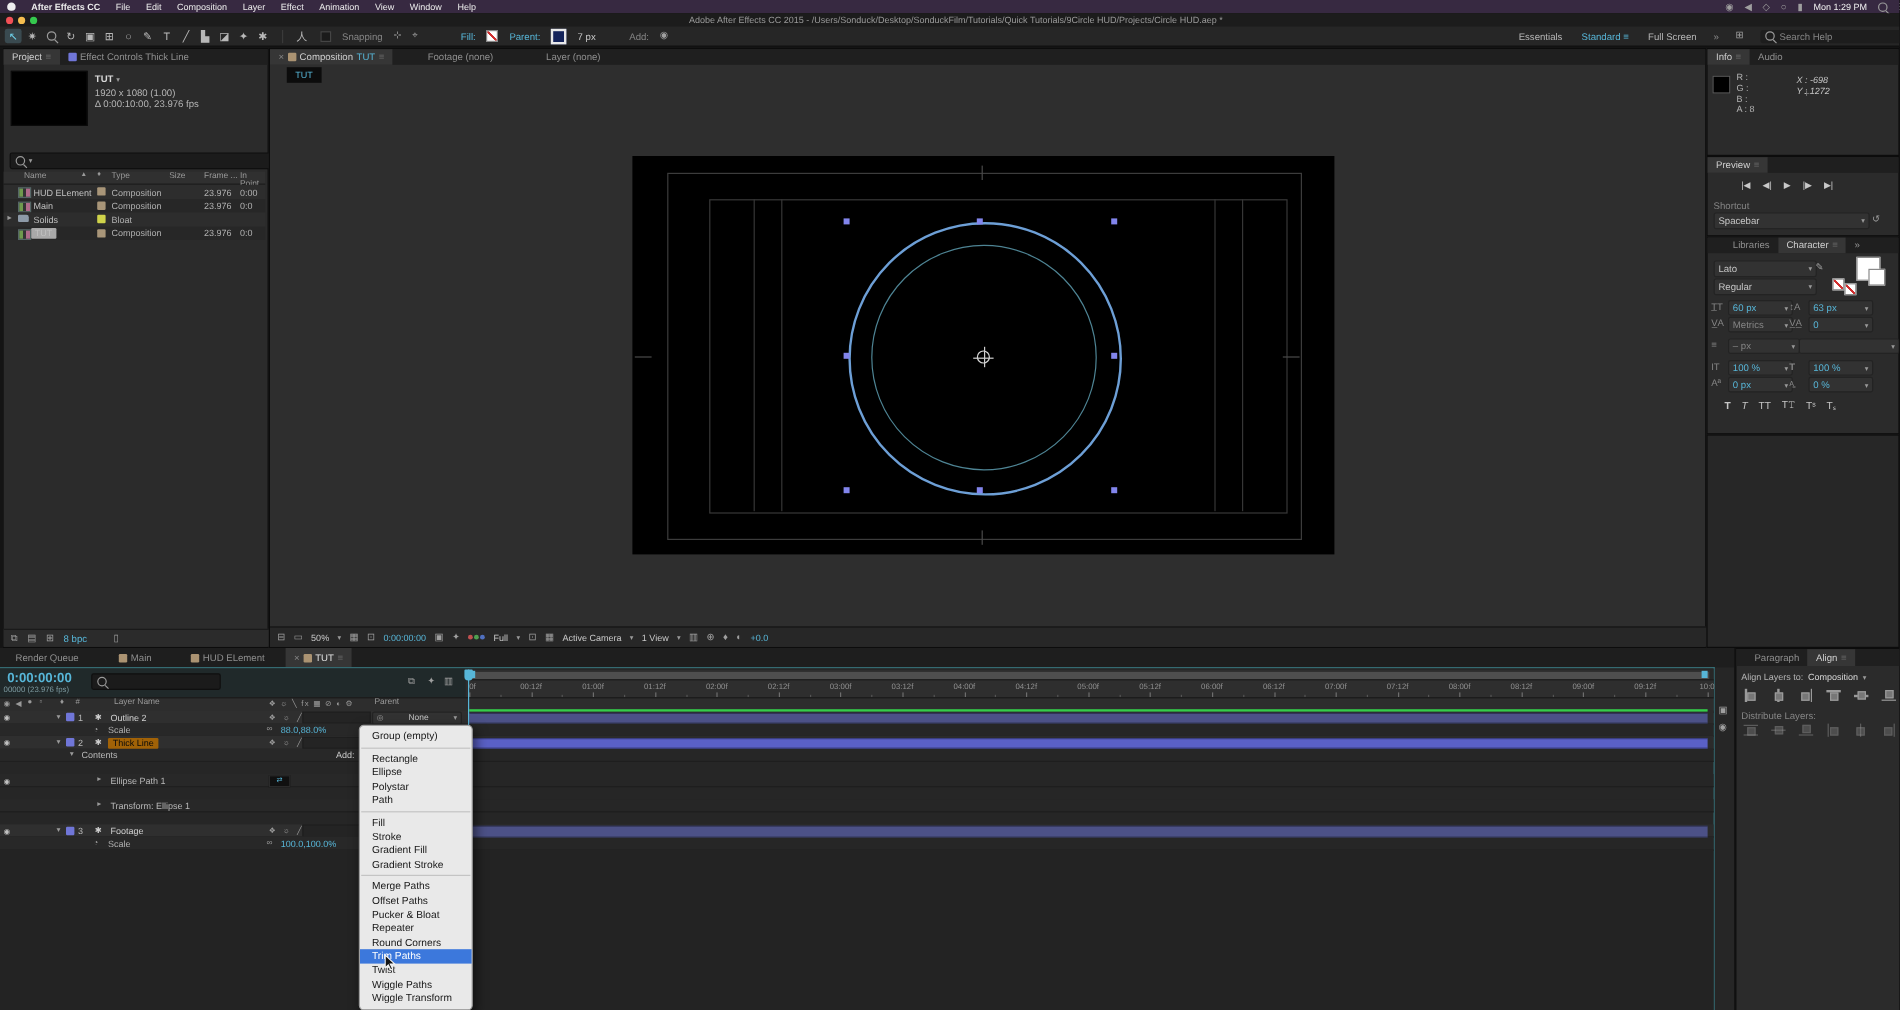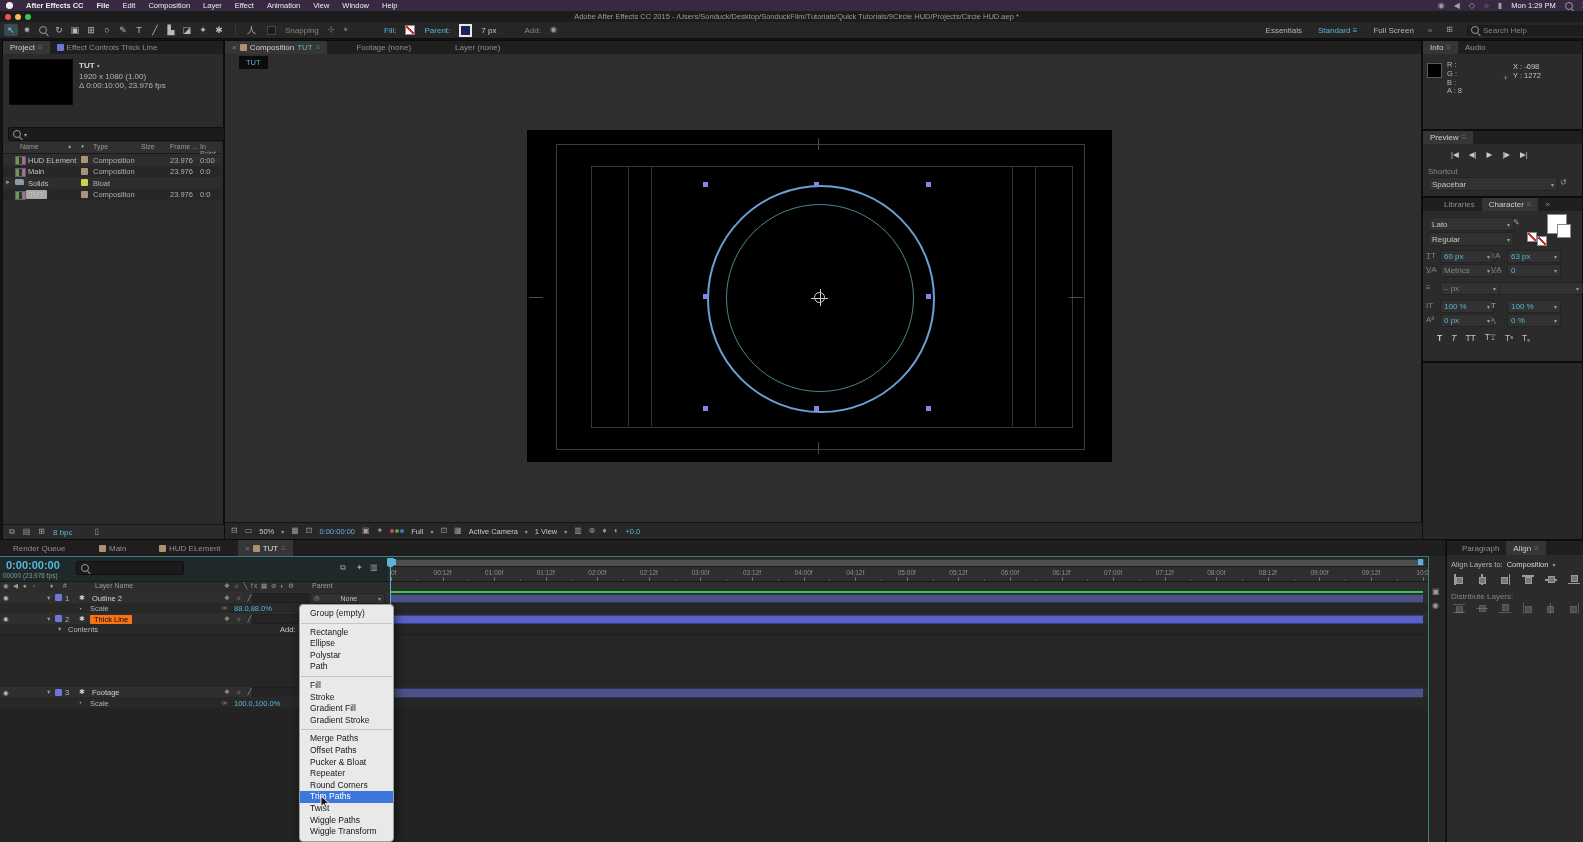--- a/index.html
+++ b/index.html
@@ -63,21 +63,21 @@
 </style>
 </head>
 <body>
 
 <div id="app">
 
   <div id="menubar" class="abs">
     <span style="width:7px;height:7px;background:#eee;border-radius:50% 50% 45% 45%;display:inline-block;"></span>
     <span id="mb-items" style="display:flex;gap:13px;">
         <div style="display: inline-block; white-space: nowrap; font-weight: bold;">After Effects CC</div>
-        <div style="display: inline-block; white-space: nowrap; font-weight: bold;">File</div>
+        <div style="display: inline-block; white-space: nowrap;">File</div>
         <div style="display: inline-block; white-space: nowrap;">Edit</div>
         <div style="display: inline-block; white-space: nowrap;">Composition</div>
         <div style="display: inline-block; white-space: nowrap;">Layer</div>
         <div style="display: inline-block; white-space: nowrap;">Effect</div>
         <div style="display: inline-block; white-space: nowrap;">Animation</div>
         <div style="display: inline-block; white-space: nowrap;">View</div>
         <div style="display: inline-block; white-space: nowrap;">Window</div>
         <div style="display: inline-block; white-space: nowrap;">Help</div>
       </span>
     <span style="margin-left:auto;display:flex;gap:9px;align-items:center;">
@@ -312,21 +312,21 @@
         </span>
     </div>
     <div class="abs" style="left:4px;top:22px;width:13px;height:13px;background:#000;border:1px solid #5a5a5a;"></div>
     <div class="abs" style="left:24px;top:20px;line-height:8.8px;font-size:7.5px;">
       <div>R :</div>
         <div>G :</div>
       <div>B :</div>
         <div>A : 8</div>
     </div>
     <span class="abs dim" style="left:80px;top:32px;font-size:9px;">+</span>
-    <div class="abs" style="left:90px;top:21px;line-height:9px;font-size:7.5px;color:#c6c6c6;">
+    <div class="abs" style="left:74px;top:21px;line-height:9px;font-size:7.5px;color:#c6c6c6;font-style:italic;">
       <div>X : -698</div>
         <div>Y : 1272</div>
     </div>
   </div>
 
   <div class="abs panel" style="left:1422px;top:130px;width:159px;height:65px;">
     <div class="tabbar">
         <span class="tab active">
           <span>Preview</span>
           <span class="dimmer">≡</span>
@@ -575,36 +575,52 @@
           <div class="tick-io" style="left: 391px;">I</div>
         </div>
         <div class="trow" style="top: 21px;">
           <div style="position: absolute; left: 0px; top: 0px; width: 390px; height: 100%; background: rgb(47, 47, 47); border-bottom: 1px solid rgb(31, 31, 31);"></div>
           <div style="position: absolute; left: 390px; top: 0px; width: 1038px; height: 100%; background: rgb(43, 43, 43); border-bottom: 1px solid rgb(30, 30, 30);"></div>
           <div style="position: absolute; left: 3px; top: 2px; font-size: 6.5px; color: rgb(192, 192, 192); z-index: 2;">◉</div>
           <div style="position: absolute; left: 46px; top: 2.5px; font-size: 5.5px; color: rgb(154, 154, 154); z-index: 2;">▼</div>
           <div style="position: absolute; left: 55px; top: 2px; width: 7px; height: 7px; border-radius: 1px; background: rgb(112, 118, 216); z-index: 2;"></div>
           <div style="position: absolute; left: 65px; top: 1.5px; font-size: 7.5px; color: rgb(184, 184, 184); z-index: 2;">2</div>
           <div style="position: absolute; left: 79px; top: 1.5px; font-size: 7px; color: rgb(207, 207, 207); z-index: 2;">✱</div>
-          <div style="position: absolute; top: 1.5px; font-size: 7.5px; white-space: nowrap; z-index: 2; background: #f97316; color: rgb(10, 10, 10); padding: 0px 4px; border-radius: 1px; left: 90px;">Thick Line</div>
+          <div style="position: absolute; top: 1.5px; font-size: 7.5px; white-space: nowrap; z-index: 2; background: #a16207; color: rgb(10, 10, 10); padding: 0px 4px; border-radius: 1px; left: 90px;">Thick Line</div>
           <div style="position: absolute; left: 224px; top: 1.5px; font-size: 6.5px; color: rgb(154, 154, 154); letter-spacing: 2px; z-index: 2;">❖ ☼ ╱</div>
           <div style="position: absolute; left: 252px; top: 0.5px; width: 55px; height: 8.5px; background: rgb(36, 36, 36); border: 1px solid rgb(30, 30, 30);"></div>
           <div class="select" style="position: absolute; left: 310px; top: 1px; width: 67px; height: 8.5px; z-index: 2; display: flex; align-items: center; justify-content: space-between; padding: 0px 3px;">
             <span style="color:#9a9a9a;font-size:6.5px;">◎</span>
             <span style="font-size:7px;">None</span>
             <span class="caret">▾</span>
           </div>
           <div style="position: absolute; left: 391px; top: 1.5px; width: 1032px; height: 7.5px; z-index: 2; background: rgb(90, 96, 198); border-top: 1px solid rgba(0, 0, 0, 0.35); border-bottom: 1px solid rgba(0, 0, 0, 0.35);"></div>
         </div>
         <div class="trow" style="top: 31.5px;">
           <div style="position: absolute; left: 0px; top: 0px; width: 390px; height: 100%; background: rgb(40, 40, 40); border-bottom: 1px solid rgb(31, 31, 31);"></div>
           <div style="position: absolute; left: 390px; top: 0px; width: 1038px; height: 100%; background: rgb(38, 38, 38); border-bottom: 1px solid rgb(30, 30, 30);"></div>
           <div style="position: absolute; left: 57px; top: 2.5px; font-size: 5.5px; color: rgb(154, 154, 154); z-index: 2;">▼</div>
           <div style="position: absolute; left: 68px; top: 1.5px; font-size: 7.5px; color: rgb(184, 184, 184); z-index: 2;">Contents</div>
           <div style="position: absolute; left: 280px; top: 1.5px; font-size: 7.5px; color: rgb(200, 200, 200); z-index: 2;">Add:</div>
+          <div class="tick-io" style="left: 391px;">I</div>
+        </div>
+        <div class="trow" style="top: 52.5px;">
+          <div style="position: absolute; left: 0px; top: 0px; width: 390px; height: 100%; background: rgb(40, 40, 40); border-bottom: 1px solid rgb(31, 31, 31);"></div>
+          <div style="position: absolute; left: 390px; top: 0px; width: 1038px; height: 100%; background: rgb(38, 38, 38); border-bottom: 1px solid rgb(30, 30, 30);"></div>
+          <div style="position: absolute; left: 3px; top: 2px; font-size: 6.5px; color: rgb(192, 192, 192); z-index: 2;">◉</div>
+          <div style="position: absolute; left: 80px; top: 2.5px; font-size: 5.5px; color: rgb(154, 154, 154); z-index: 2;">►</div>
+          <div style="position: absolute; left: 92px; top: 1.5px; font-size: 7.5px; color: rgb(184, 184, 184); z-index: 2;">Ellipse Path 1</div>
+          <div style="position: absolute; left: 224px; top: 1px; width: 16px; height: 8px; background: rgb(16, 16, 16); border: 1px solid rgb(42, 42, 42); color: rgb(87, 182, 216); font-size: 6px; text-align: center; line-height: 8px; z-index: 2;">⇄</div>
+          <div class="tick-io" style="left: 391px;">I</div>
+        </div>
+        <div class="trow" style="top: 73.5px;">
+          <div style="position: absolute; left: 0px; top: 0px; width: 390px; height: 100%; background: rgb(40, 40, 40); border-bottom: 1px solid rgb(31, 31, 31);"></div>
+          <div style="position: absolute; left: 390px; top: 0px; width: 1038px; height: 100%; background: rgb(38, 38, 38); border-bottom: 1px solid rgb(30, 30, 30);"></div>
+          <div style="position: absolute; left: 80px; top: 2.5px; font-size: 5.5px; color: rgb(154, 154, 154); z-index: 2;">►</div>
+          <div style="position: absolute; left: 92px; top: 1.5px; font-size: 7.5px; color: rgb(184, 184, 184); z-index: 2;">Transform: Ellipse 1</div>
           <div class="tick-io" style="left: 391px;">I</div>
         </div>
         <div class="trow" style="top: 94.5px;">
           <div style="position: absolute; left: 0px; top: 0px; width: 390px; height: 100%; background: rgb(47, 47, 47); border-bottom: 1px solid rgb(31, 31, 31);"></div>
           <div style="position: absolute; left: 390px; top: 0px; width: 1038px; height: 100%; background: rgb(43, 43, 43); border-bottom: 1px solid rgb(30, 30, 30);"></div>
           <div style="position: absolute; left: 3px; top: 2px; font-size: 6.5px; color: rgb(192, 192, 192); z-index: 2;">◉</div>
           <div style="position: absolute; left: 46px; top: 2.5px; font-size: 5.5px; color: rgb(154, 154, 154); z-index: 2;">▼</div>
           <div style="position: absolute; left: 55px; top: 2px; width: 7px; height: 7px; border-radius: 1px; background: rgb(112, 118, 216); z-index: 2;"></div>
           <div style="position: absolute; left: 65px; top: 1.5px; font-size: 7.5px; color: rgb(184, 184, 184); z-index: 2;">3</div>
           <div style="position: absolute; left: 79px; top: 1.5px; font-size: 7px; color: rgb(207, 207, 207); z-index: 2;">✱</div>

